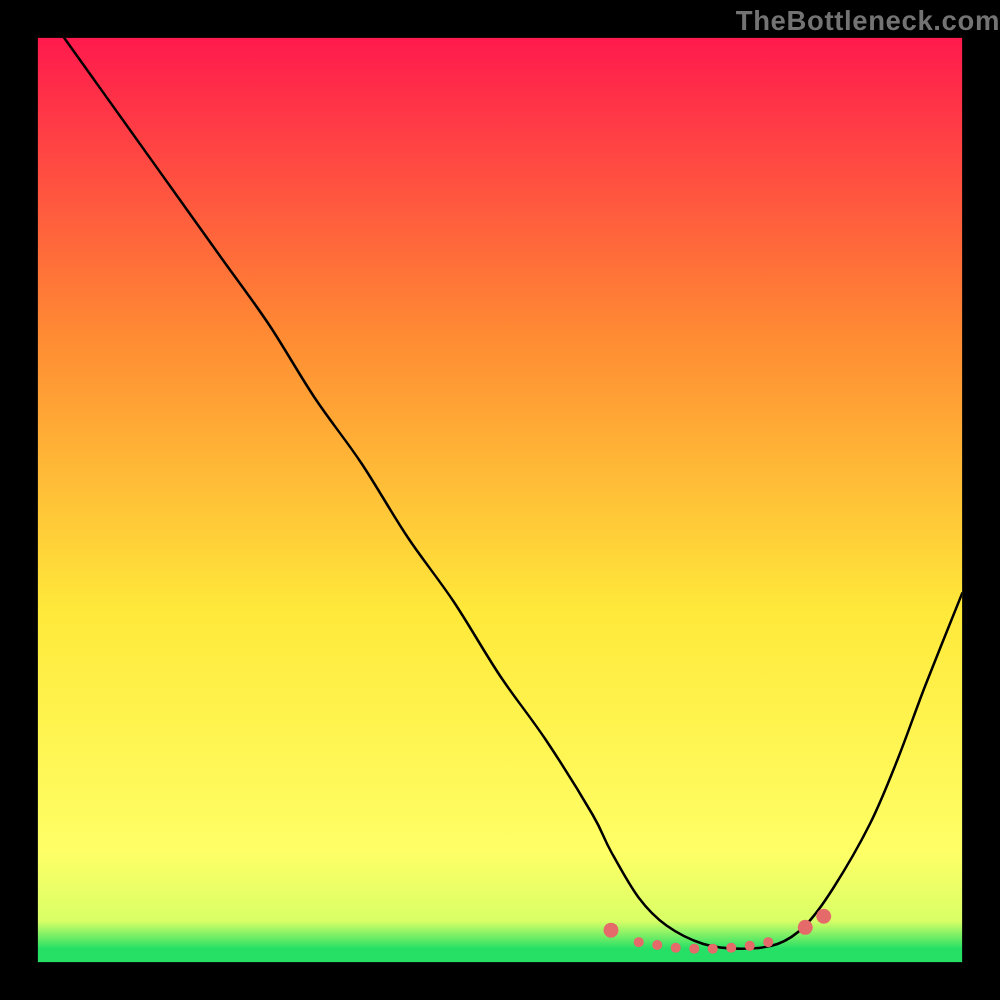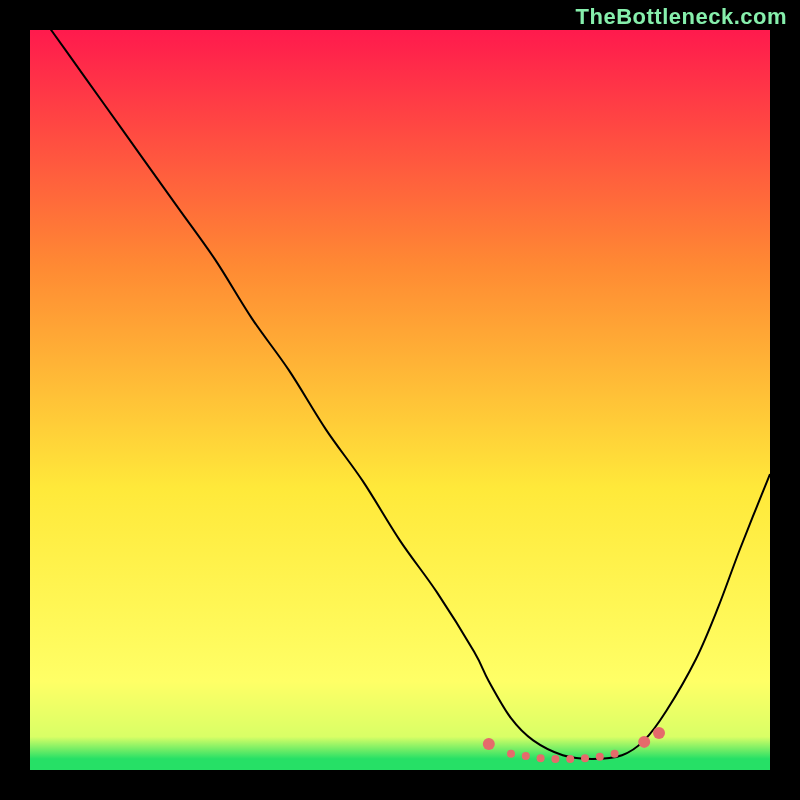--- a/index.html
+++ b/index.html
@@ -6,25 +6,25 @@
   html, body { width: 800px; height: 800px; overflow: hidden; background: #000; }
   .container {
     width: 800px;
     height: 800px;
     position: relative;
     background: #000;
   }
   .attribution {
     position: absolute;
     top: 4px;
-    right: 13px;
+    right: 0;
     font-family: Arial, Helvetica, sans-serif;
     font-size: 22px;
     font-weight: bold;
-    color: #86efac;
+    color: #737373;
     letter-spacing: 0.5px;
   }
   .plot-area {
     position: absolute;
     left: 30px;
     top: 30px;
     width: 740px;
     height: 740px;
     overflow: hidden;
   }

